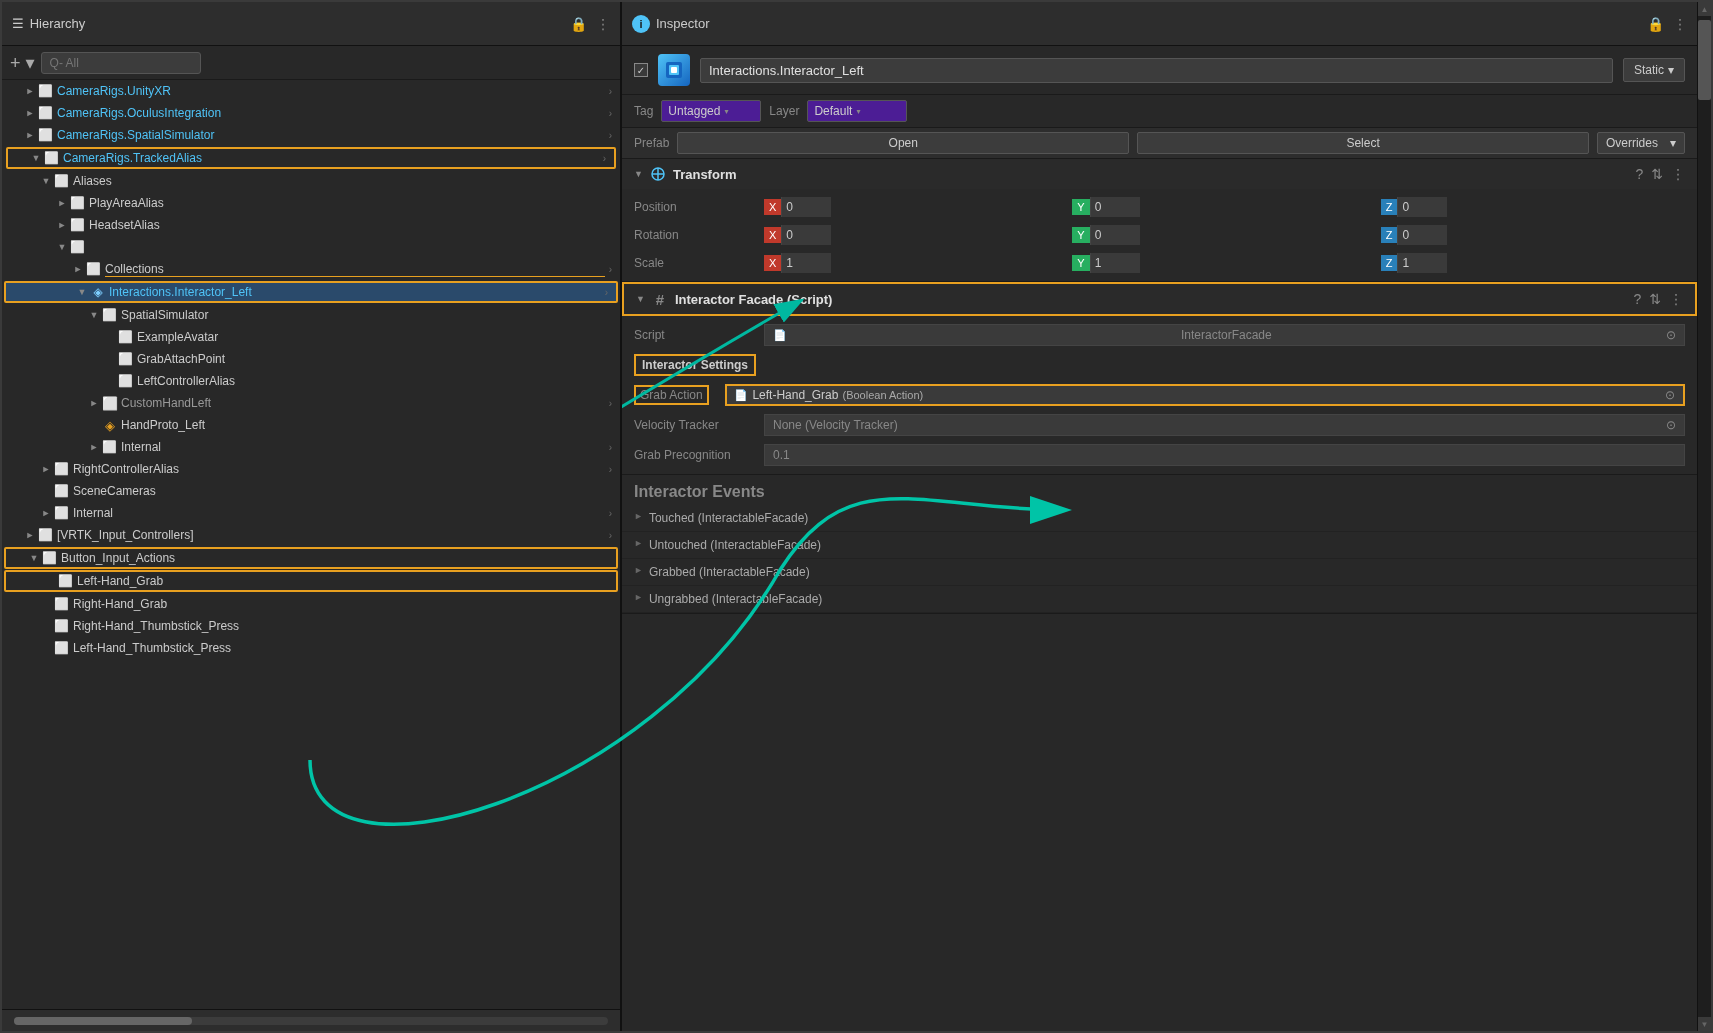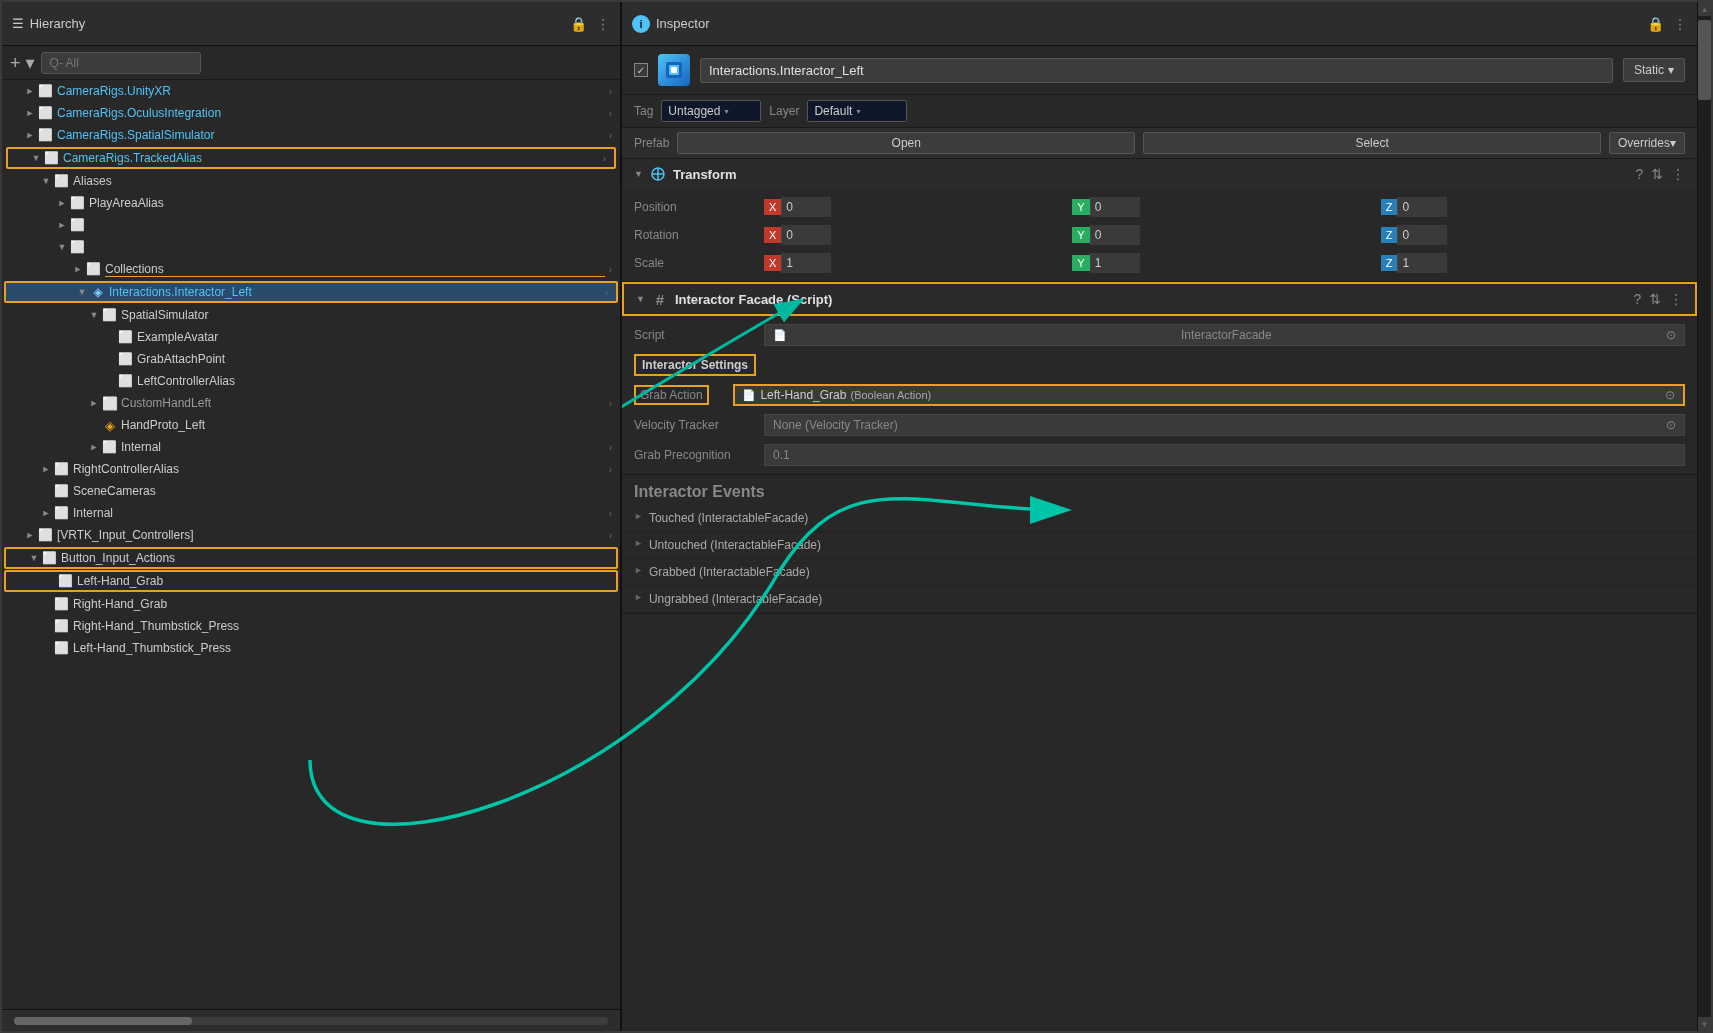--- a/index.html
+++ b/index.html
@@ -328,21 +328,21 @@
       gap: 8px;
       border-bottom: 1px solid #1a1a1a;
     }
 
     .tag-label, .layer-label {
       color: #888;
       font-size: 12px;
     }
 
     .dropdown-field {
-      background: #0f172a;
+      background: #4c1d95;
       border: 1px solid #555;
       color: #ccc;
       padding: 3px 6px;
       font-size: 12px;
       display: flex;
       align-items: center;
       gap: 4px;
       cursor: pointer;
       border-radius: 2px;
       min-width: 100px;
@@ -379,21 +379,21 @@
     .prefab-overrides {
       background: #3c3c3c;
       border: 1px solid #555;
       color: #ccc;
       padding: 3px 8px;
       font-size: 12px;
       cursor: pointer;
       border-radius: 2px;
       display: flex;
       align-items: flex-start;
-      gap: 0;
+      gap: 12px;
     }
 
     
     .component-section {
       border-bottom: 1px solid #1a1a1a;
     }
 
     .component-header {
       display: flex;
       align-items: center;
@@ -656,20 +656,21 @@
 
       <div class="tree-item indent-3">
         <span class="tree-arrow collapsed"></span>
         <span class="cube-icon cube-white">⬜</span>
         <span class="item-label white">PlayAreaAlias</span>
       </div>
 
       <div class="tree-item indent-3">
         <span class="tree-arrow collapsed"></span>
         <span class="cube-icon cube-white">⬜</span>
+        <span class="item-label white">HeadsetAlias</span>
       </div>
 
       <div class="tree-item indent-3">
         <span class="tree-arrow expanded"></span>
         <span class="cube-icon cube-white">⬜</span>
       </div>
 
       <div class="tree-item indent-4">
         <span class="tree-arrow collapsed"></span>
         <span class="cube-icon cube-white">⬜</span>
@@ -945,21 +946,21 @@
               <span>InteractorFacade</span>
               <span class="target-icon">⊙</span>
             </div>
           </div>
 
           <div class="field-row">
             <div style="border: 2px solid #e8a020; padding: 2px 6px; color: #ccc; font-size: 12px; font-weight: 600;">Interactor Settings</div>
           </div>
 
           <div class="field-row">
-            <div style="border: 2px solid #e8a020; padding: 1px 4px; margin-right: 24px; color: #888; font-size: 12px;">Grab Action</div>
+            <div style="border: 2px solid #e8a020; padding: 1px 4px; margin-right: 16px; color: #888; font-size: 12px;">Grab Action</div>
             <div class="boolean-action-field" style="border: 2px solid #e8a020;">
               <div class="boolean-action-content">
                 <span class="file-icon">📄</span>
                 <span>Left-Hand_Grab</span>
                 <span style="color:#aaa; font-size:11px;">(Boolean Action)</span>
               </div>
               <span class="target-icon">⊙</span>
             </div>
           </div>
 

